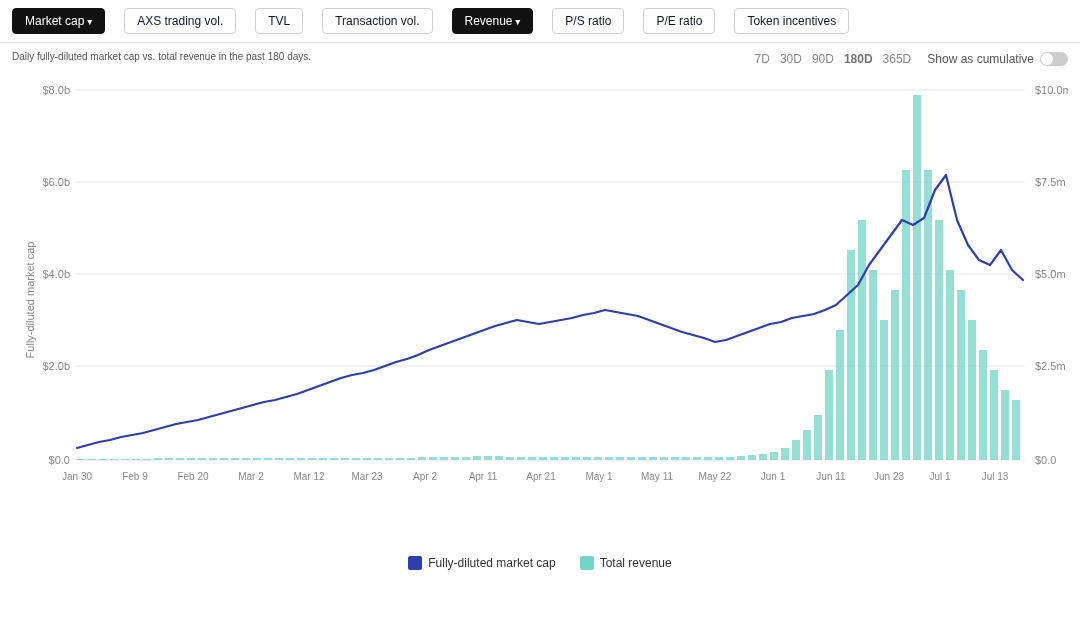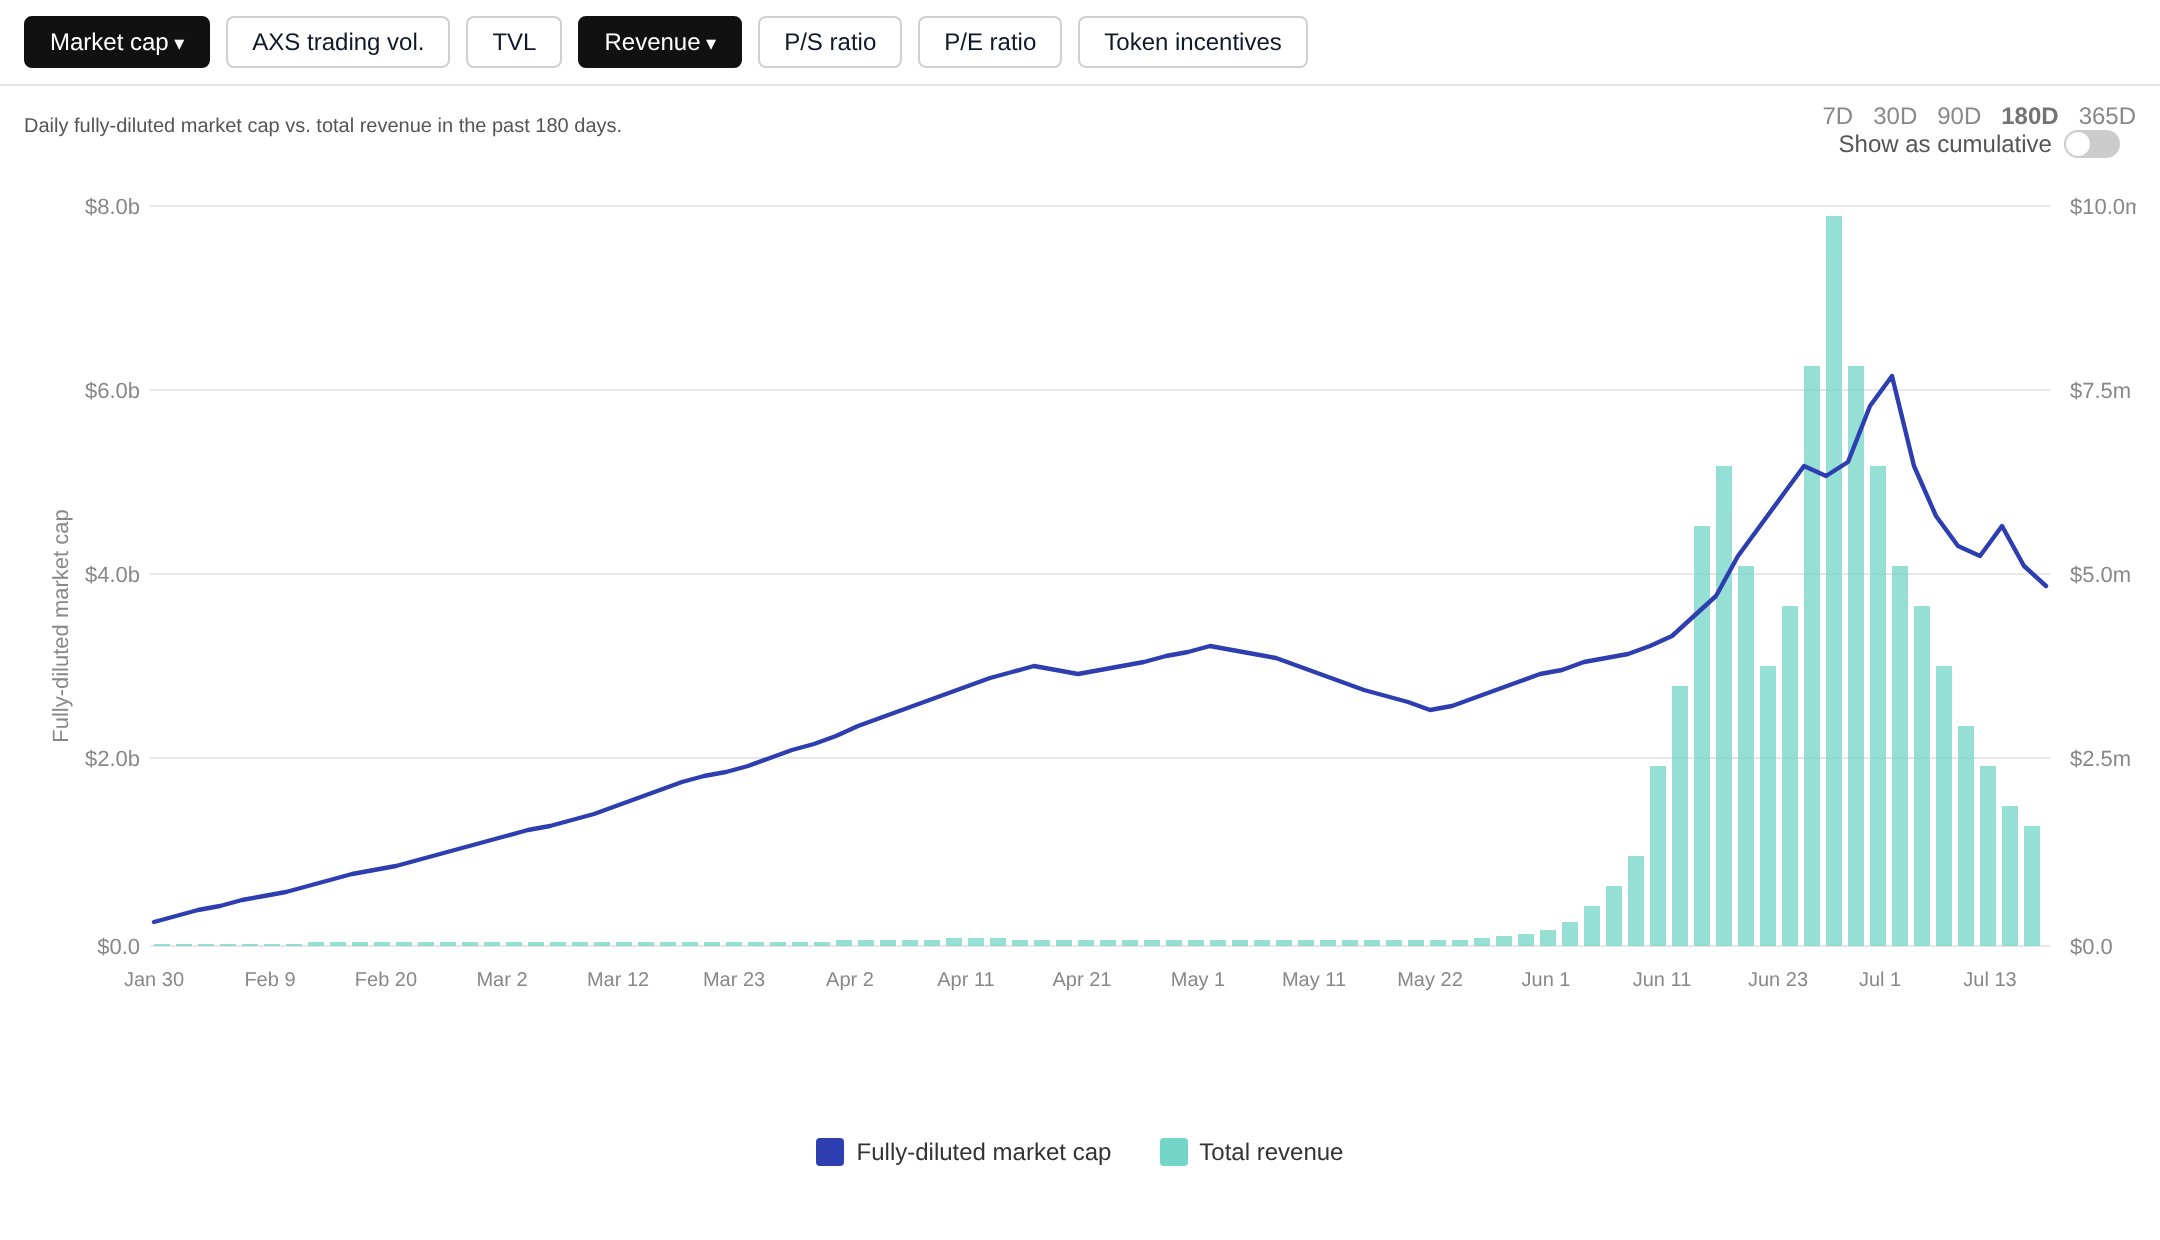--- a/index.html
+++ b/index.html
@@ -10,21 +10,21 @@
       height: 620px;
       overflow: hidden;
       font-size: 12px;
       color: #333;
     }
     .top-nav {
       display: flex;
       align-items: center;
       padding: 8px 12px;
       border-bottom: 1px solid #e5e5e5;
-      gap: 8px;
+      gap: 19px;
       background: #fff;
     }
     .nav-btn {
       padding: 5px 12px;
       border: 1px solid #d0d0d0;
       border-radius: 4px;
       background: #fff;
       font-size: 12px;
       color: #0f172a;
       cursor: pointer;
@@ -129,30 +129,31 @@
     }
   </style>
 </head>
 <body>
 
 <div class="top-nav">
 
 <button class="nav-btn active with-arrow">Market cap</button>
     <button class="nav-btn">AXS trading vol.</button>
     <button class="nav-btn">TVL</button>
+    <button class="nav-btn">Transaction vol.</button>
     <button class="nav-btn active with-arrow">Revenue</button>
     <button class="nav-btn">P/S ratio</button>
     <button class="nav-btn">P/E ratio</button>
     <button class="nav-btn">Token incentives</button>
   </div>
 
 <div class="chart-area">
   <div class="chart-controls">
     <div class="subtitle">Daily fully-diluted market cap vs. total revenue in the past 180 days.</div>
-    <div style="display:flex; align-items:center; flex-direction:column;">
+    <div style="display:flex; align-items:center; gap:16px;">
       <div class="time-buttons">
 
       <span class="time-btn">7D</span>
           <span class="time-btn">30D</span>
           <span class="time-btn">90D</span>
           <span class="time-btn active">180D</span>
           <span class="time-btn">365D</span>
         </div>
       <div class="show-cumulative">
         <span>Show as cumulative</span>

